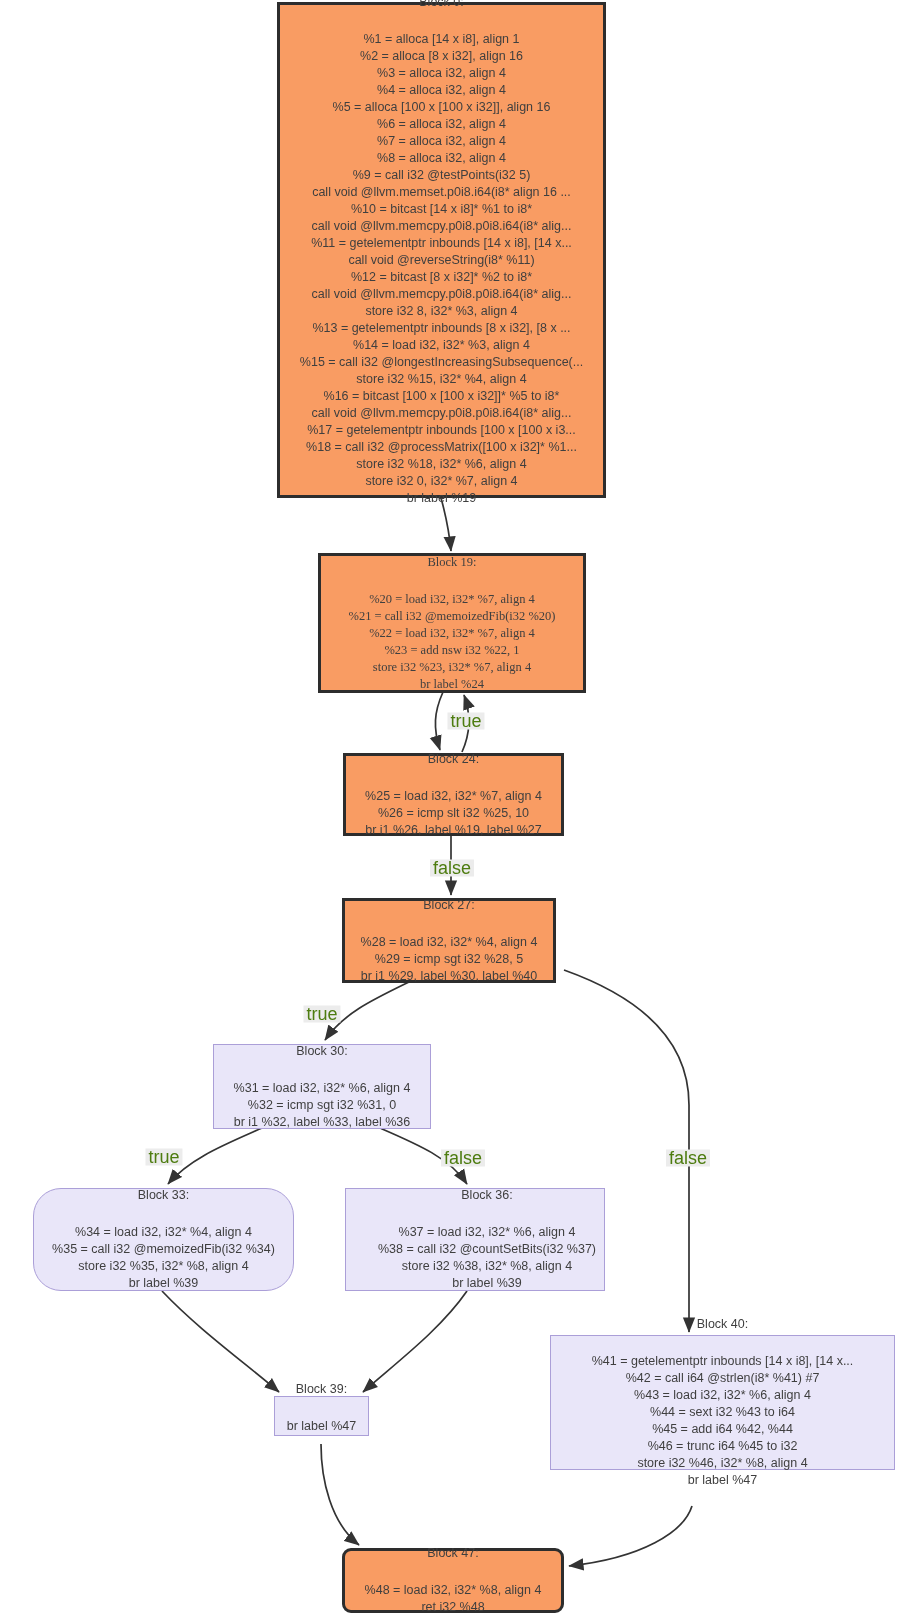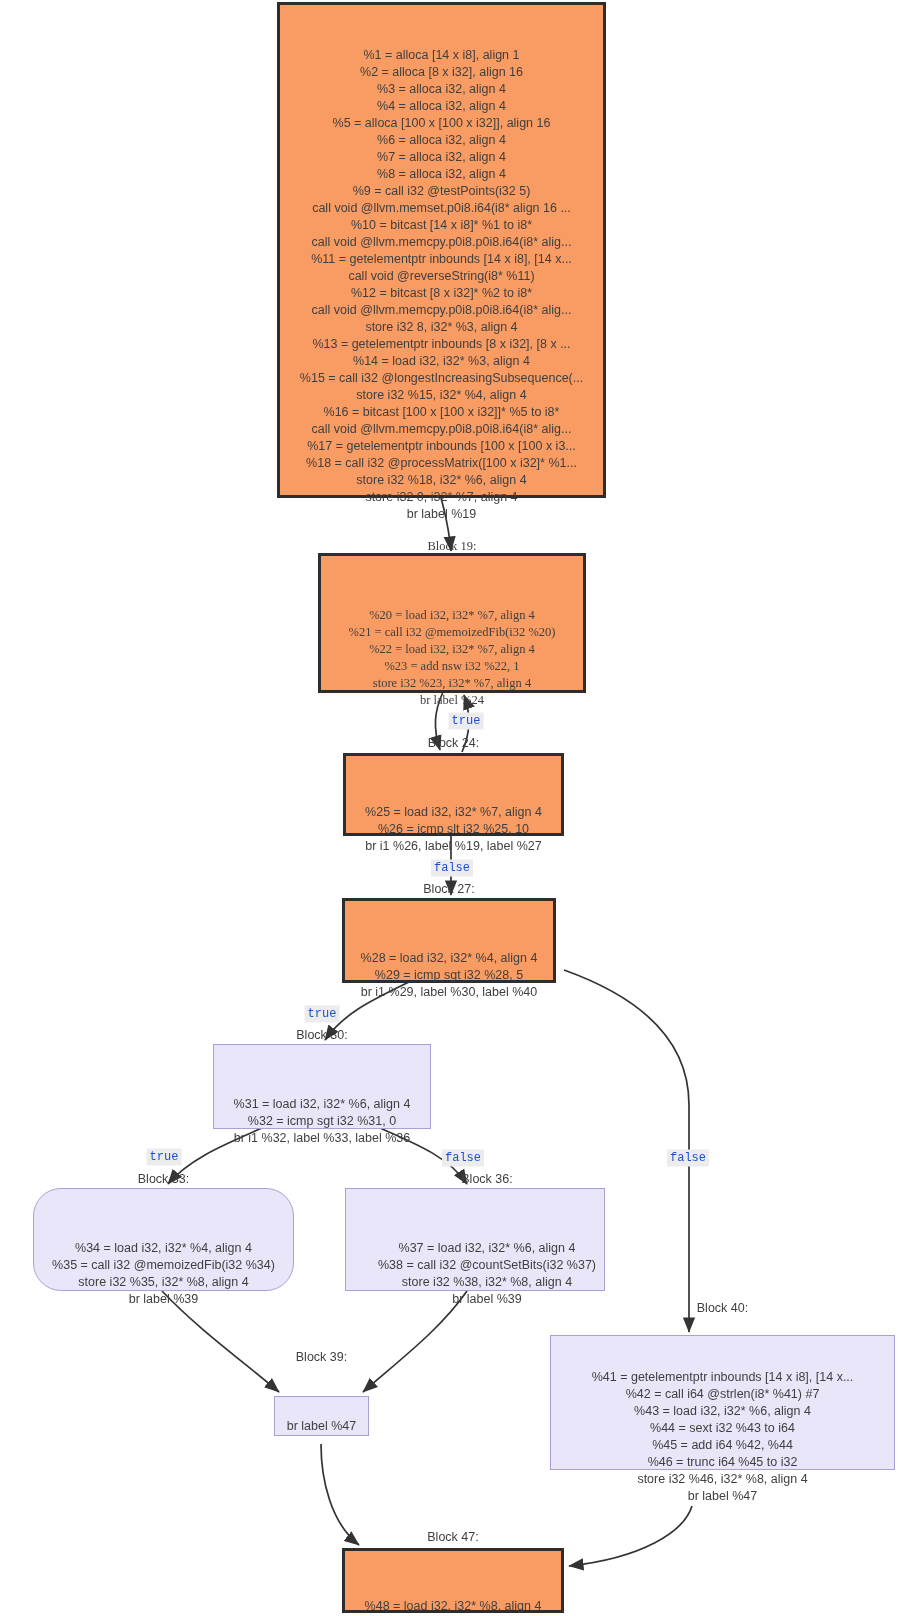--- a/index.html
+++ b/index.html
@@ -8,24 +8,24 @@
     font-family:"Liberation Sans","DejaVu Sans",sans-serif;
   }
   #edges{position:absolute;left:0;top:0;z-index:1;}
   .block{
     position:absolute;box-sizing:border-box;z-index:2;
     display:flex;flex-direction:column;align-items:center;justify-content:center;
     text-align:center;font-size:12.5px;line-height:17px;color:#3f3f3f;gap:20px;
   }
   .block.orange{background:#f99c63;border:3px solid #2d2d2d;}
   .block.lavender{background:#e9e6f9;border:1px solid #ab9fd8;}
-  .block .lines{white-space:pre-line;margin-top:32px;}
+  .block .lines{white-space:pre-line;}
   .edge-label{
     position:absolute;z-index:3;transform:translate(-50%,-50%);
-    background:#ececec;color:#1d4ed8;font-size:12px;line-height:15px;padding:1px 3px;font-family:Liberation Mono, monospace;
+    background:#ececec;color:#4d7c0f;font-size:18px;line-height:15px;padding:1px 3px;
   }
   .edge{stroke:#333333;stroke-width:1.7;fill:none;}
 </style>
 </head>
 <body>
 
 <div id="canvas">
 
   <svg id="edges" width="910" height="1616" viewBox="0 0 910 1616">
     <defs>
@@ -136,21 +136,21 @@
     <div class="lines">%41 = getelementptr inbounds [14 x i8], [14 x...
 %42 = call i64 @strlen(i8* %41) #7
 %43 = load i32, i32* %6, align 4
 %44 = sext i32 %43 to i64
 %45 = add i64 %42, %44
 %46 = trunc i64 %45 to i32
 store i32 %46, i32* %8, align 4
 br label %47</div>
   </div>
 
-  <div class="block orange" style="left:342px;top:1548px;width:222px;height:65px;">
+  <div class="block orange" style="left:342px;top:1548px;width:222px;height:65px;border-radius:9px;">
     <div>Block 47:</div>
     <div class="lines">%48 = load i32, i32* %8, align 4
 ret i32 %48</div>
   </div>
 
   <div class="edge-label" style="left:466px;top:721px;">true</div>
   <div class="edge-label" style="left:452px;top:868px;">false</div>
   <div class="edge-label" style="left:322px;top:1014px;">true</div>
   <div class="edge-label" style="left:688px;top:1158px;">false</div>
   <div class="edge-label" style="left:164px;top:1157px;">true</div>

